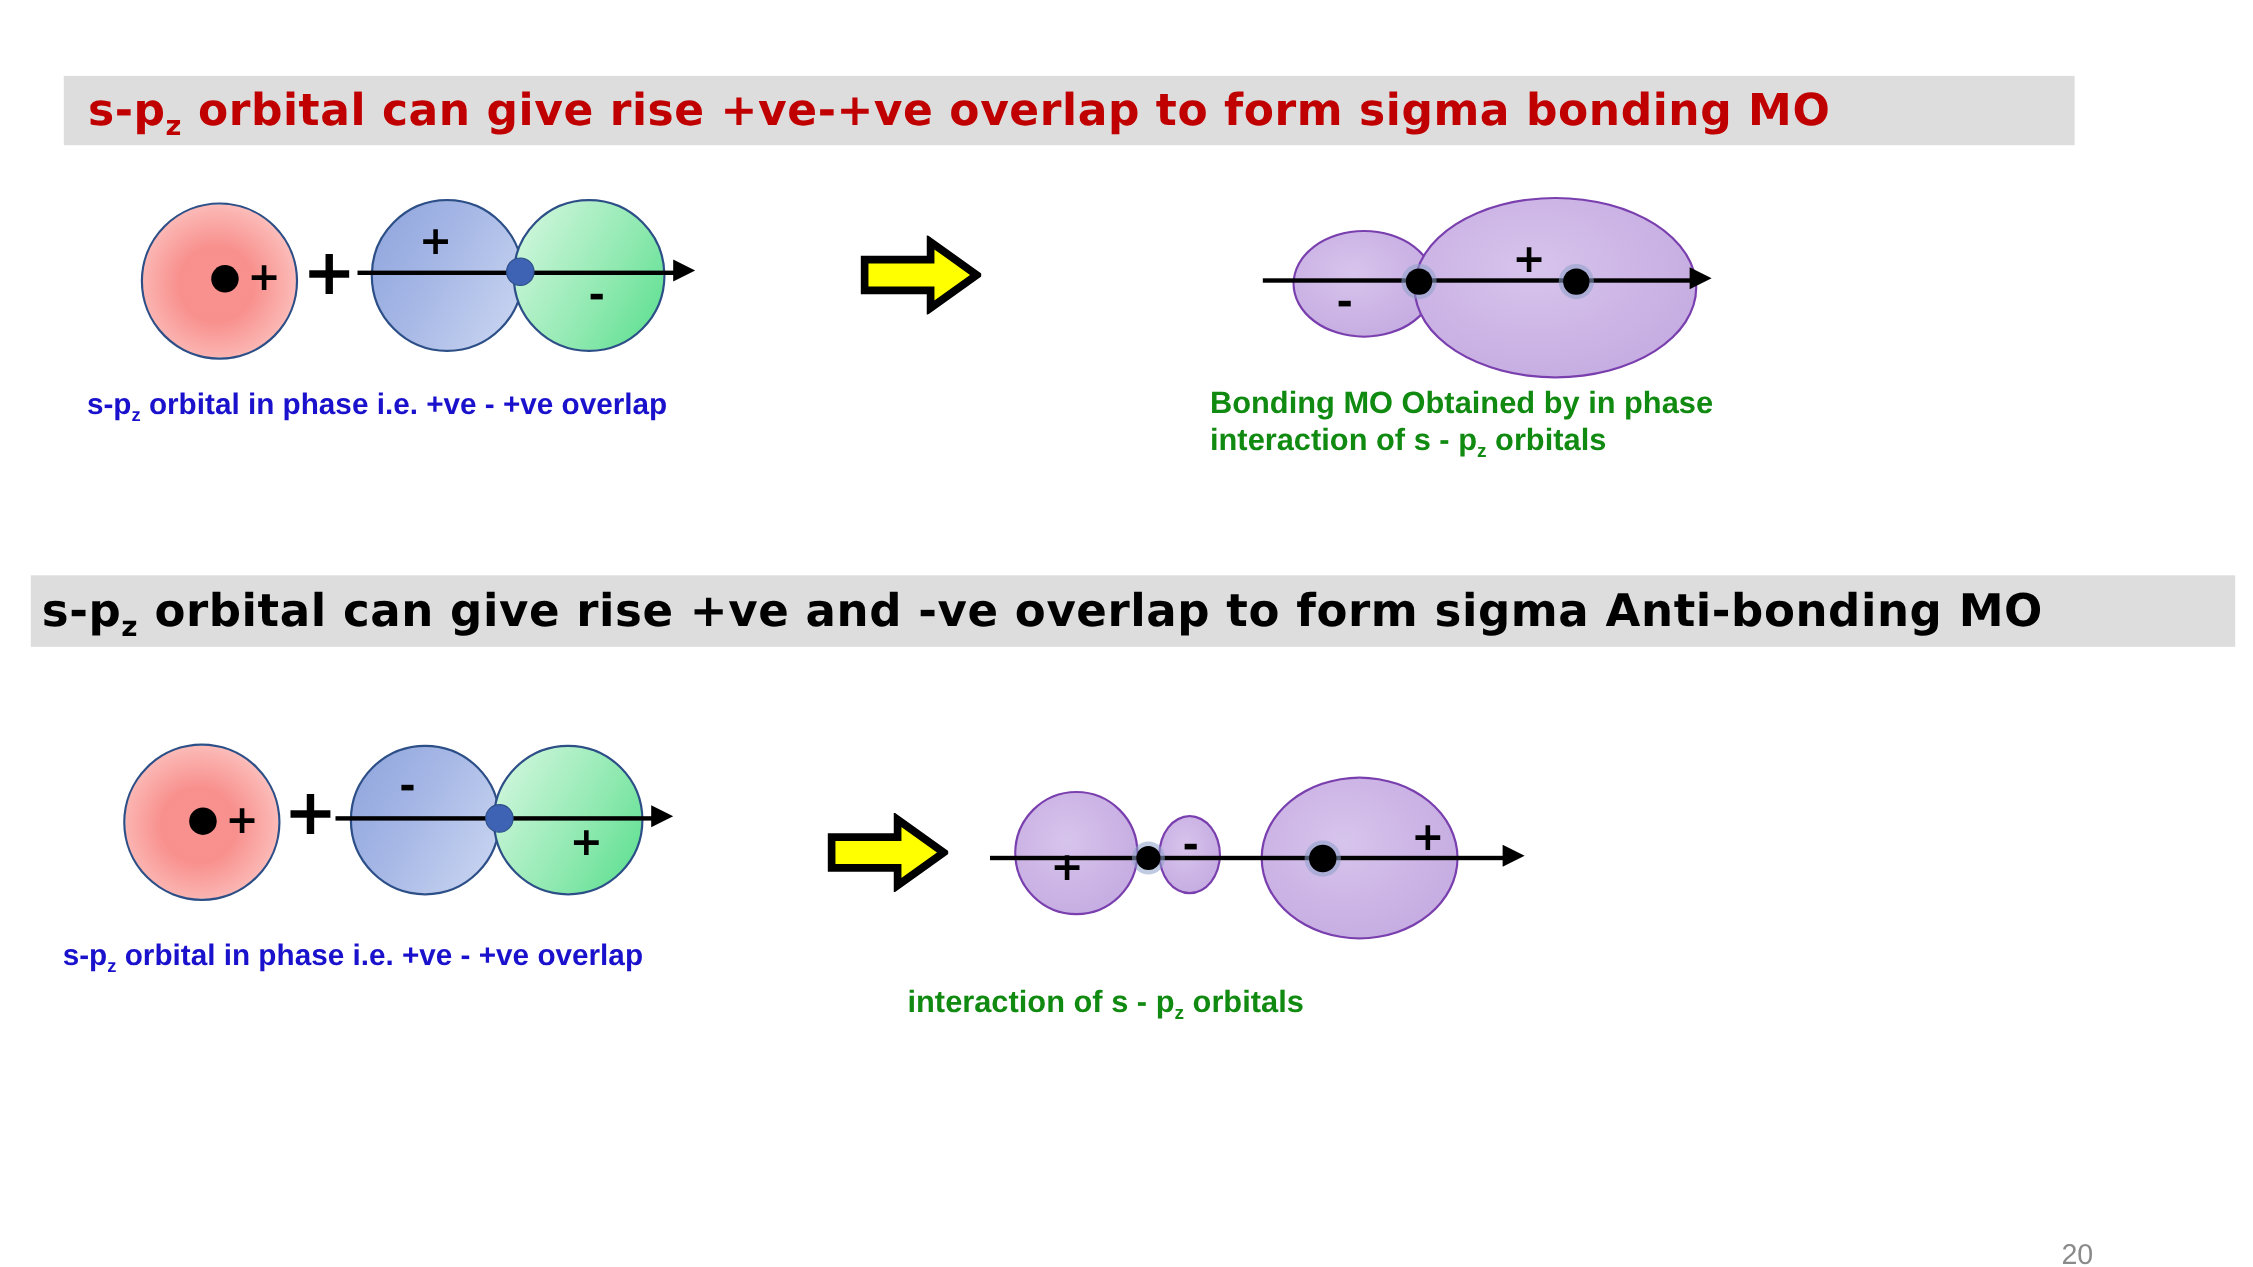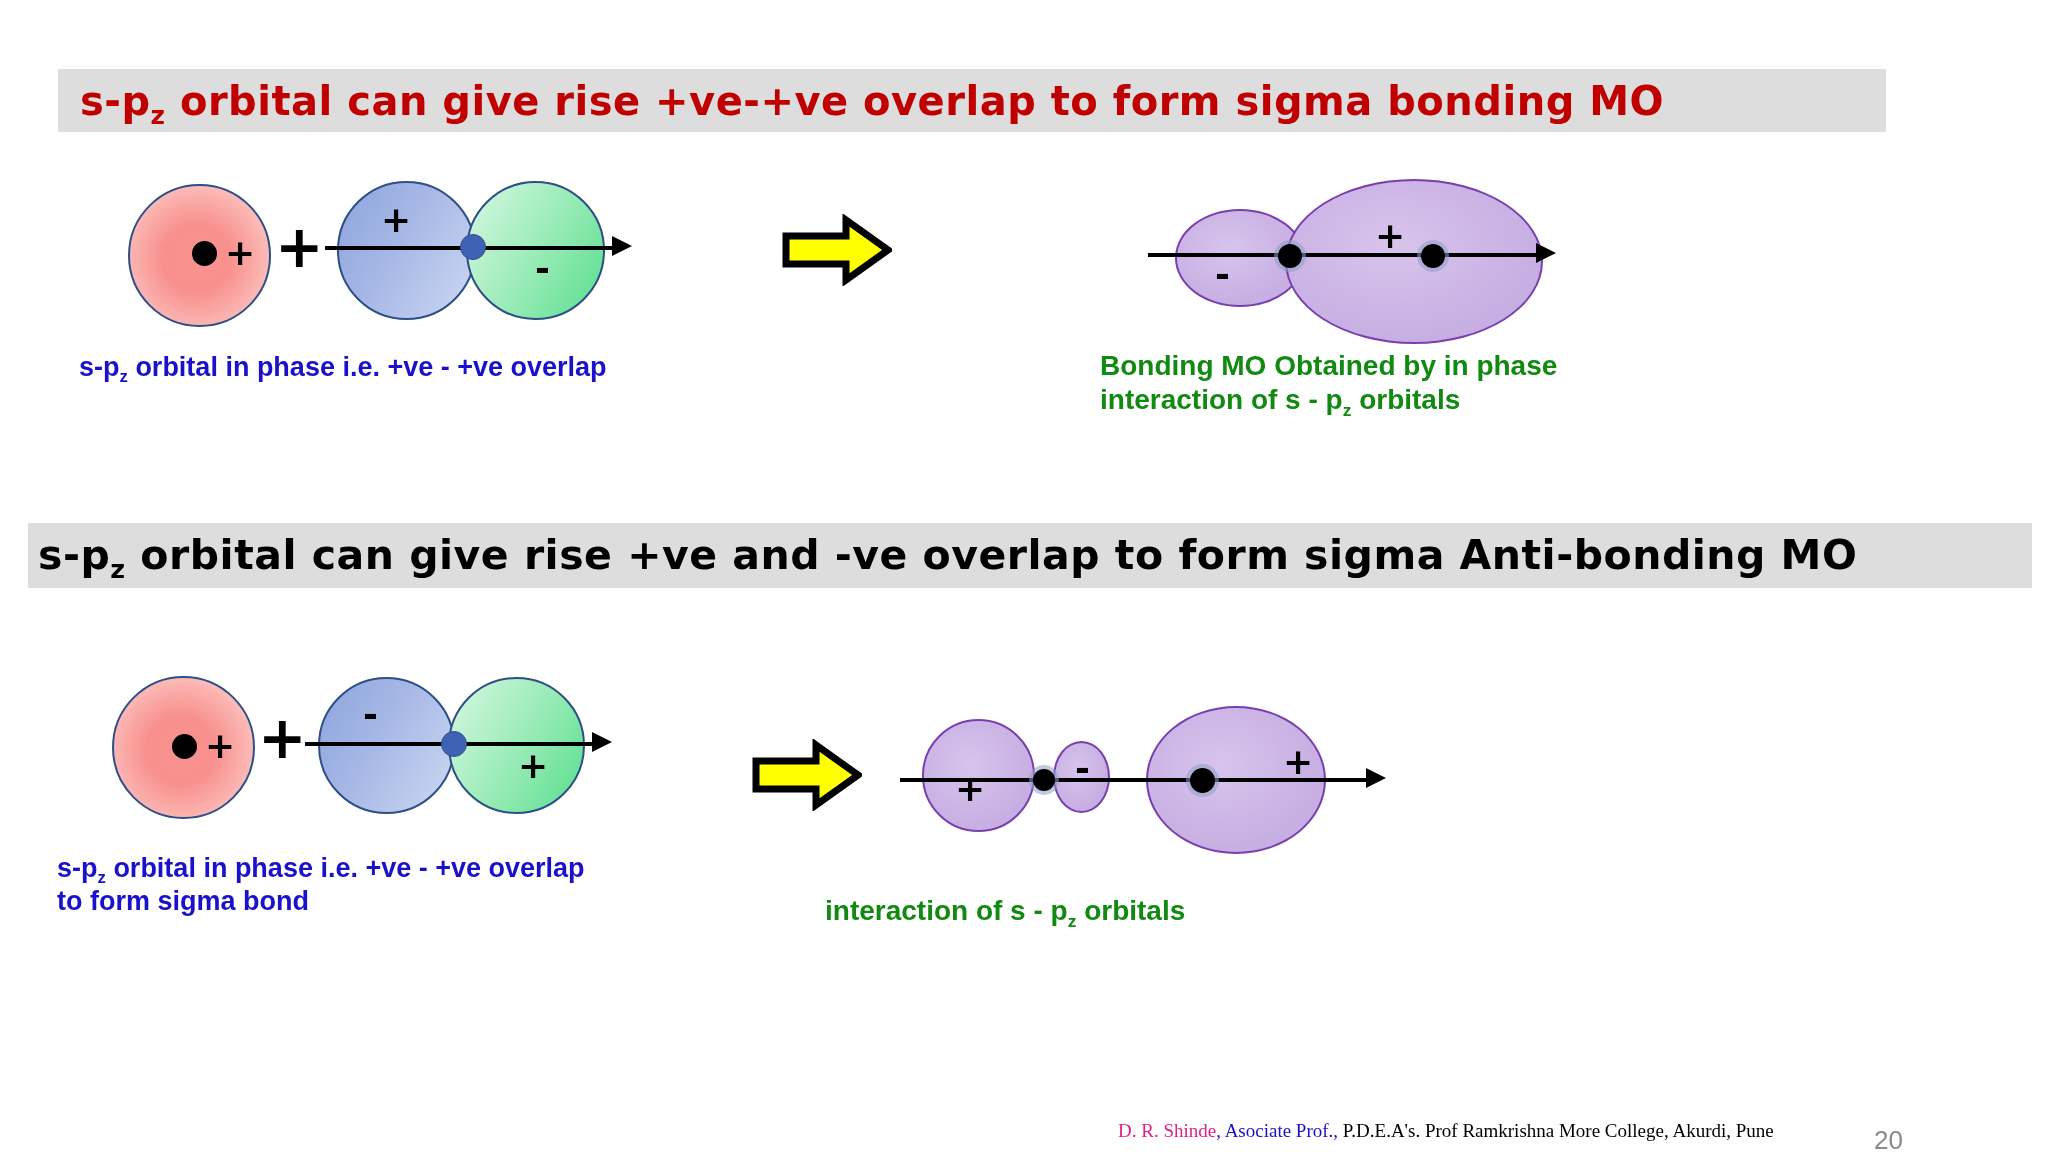--- a/index.html
+++ b/index.html
@@ -247,24 +247,22 @@
   <div class="sign sign-minus" style="left:1075px; top:715px;">-</div>
   <div class="sign sign-md" style="left:1283px; top:708px;">+</div>
 
   <div class="axis" style="left:900px; top:742px; width:470px;"></div>
   <div class="axis-head" style="left:1366px; top:732px;"></div>
   <div class="nucleus-halo" style="left:1033px; top:733px; width:22px; height:22px;"></div>
   <div class="nucleus-halo" style="left:1190px; top:732px; width:25px; height:25px;"></div>
 
   <div class="cap cap-blue" style="left:57px; top:816px; width:660px;">
     <div><span>s-p</span><span class="sub">z</span><span> orbital in phase i.e. +ve - +ve overlap</span></div>
-    <div>to form sigma bond</div>
   </div>
 
   <div class="cap cap-green" style="left:825px; top:858px; width:690px;">
     <div><span>interaction of s - p</span><span class="sub">z</span><span> orbitals</span></div>
   </div>
 
-  <div id="footer"><span class="f-name">D. R. Shinde</span><span class="f-role">, Asociate Prof.,</span><span class="f-rest"> P.D.E.A's. Prof Ramkrishna More College, Akurdi, Pune</span></div>
 
   <div id="page-num">20</div>
 
 </div>
 
 </body></html>

